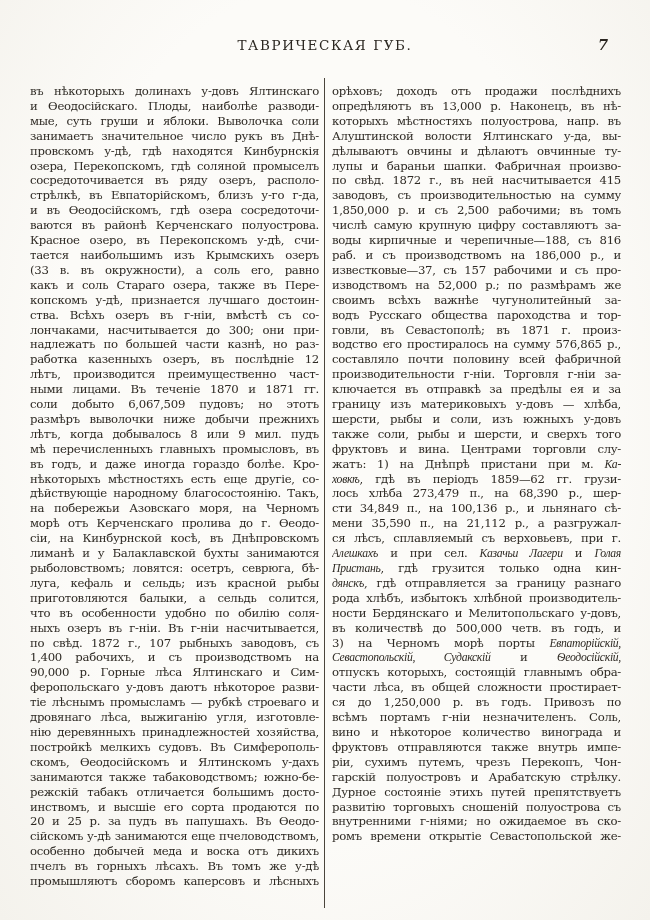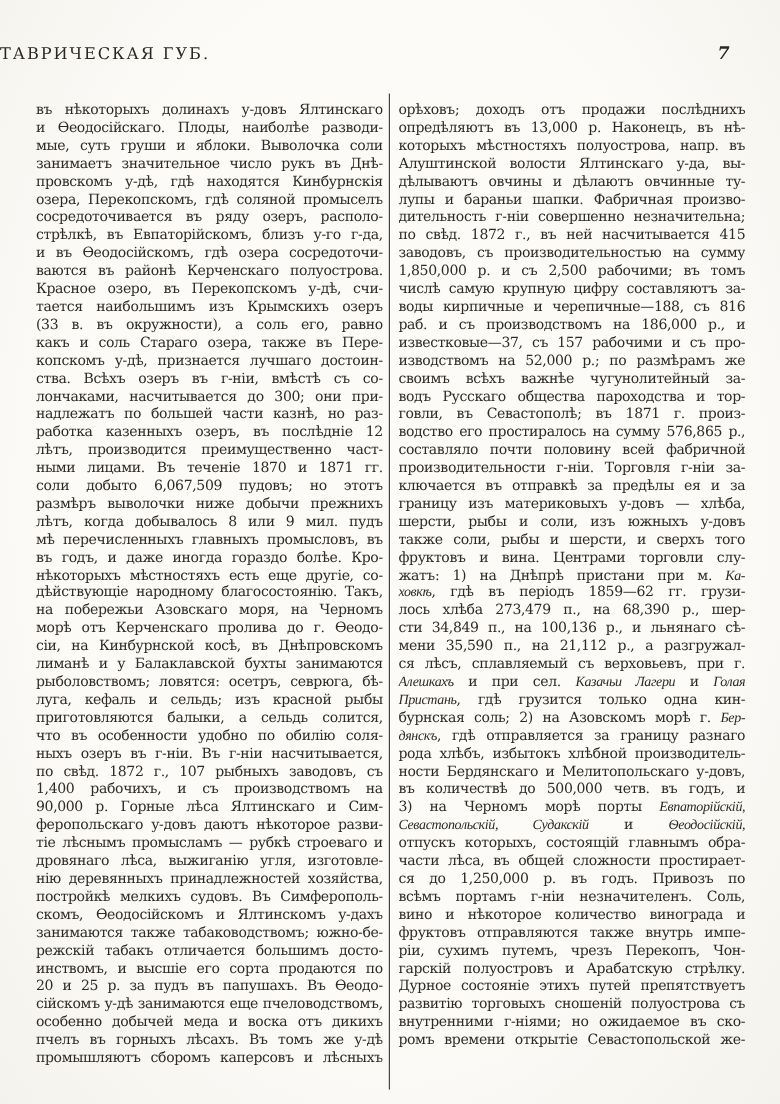--- a/index.html
+++ b/index.html
@@ -12,21 +12,21 @@
     position: relative;
     width: 650px; height: 920px;
     background: #fbfaf6;
     background-image: radial-gradient(ellipse at 50% 45%, #fcfbf8 60%, #f4f2ec 100%);
     color: #2e2a24;
     overflow: hidden;
   }
   .running-head {
     position: absolute;
     top: 37px; left: 0; width: 650px; height: 18px;
-    text-align: left;
+    text-align: center;
     font-size: 13.5px;
     letter-spacing: 1.6px;
     color: #2b2721;
   }
   .page-number {
     position: absolute;
     top: 36px; right: 42px;
     font-size: 14.5px;
     font-weight: bold;
     font-style: italic;
@@ -126,21 +126,20 @@
       <div class="line">промышляютъ сборомъ каперсовъ и лѣсныхъ</div>
     </div>
 
   <div id="col-right" class="text-column col-right">
       <div class="line">орѣховъ; доходъ отъ продажи послѣднихъ</div>
       <div class="line">опредѣляютъ въ 13,000 р. Наконецъ, въ нѣ-</div>
       <div class="line">которыхъ мѣстностяхъ полуострова, напр. въ</div>
       <div class="line">Алуштинской волости Ялтинскаго у-да, вы-</div>
       <div class="line">дѣлываютъ овчины и дѣлаютъ овчинные ту-</div>
       <div class="line">лупы и бараньи шапки. Фабричная произво-</div>
-      <div class="line">дительность г-ніи совершенно незначительна;</div>
       <div class="line">по свѣд. 1872 г., въ ней насчитывается 415</div>
       <div class="line">заводовъ, съ производительностью на сумму</div>
       <div class="line">1,850,000 р. и съ 2,500 рабочими; въ томъ</div>
       <div class="line">числѣ самую крупную цифру составляютъ за-</div>
       <div class="line">воды кирпичные и черепичные—188, съ 816</div>
       <div class="line">раб. и съ производствомъ на 186,000 р., и</div>
       <div class="line">известковые—37, съ 157 рабочими и съ про-</div>
       <div class="line">изводствомъ на 52,000 р.; по размѣрамъ же</div>
       <div class="line">своимъ всѣхъ важнѣе чугунолитейный за-</div>
       <div class="line">водъ Русскаго общества пароходства и тор-</div>
@@ -154,21 +153,20 @@
       <div class="line">также соли, рыбы и шерсти, и сверхъ того</div>
       <div class="line">фруктовъ и вина. Центрами торговли слу-</div>
       <div class="line">жатъ: 1) на Днѣпрѣ пристани при м. <i>Ка-</i></div>
       <div class="line"><i>ховкѣ</i>, гдѣ въ періодъ 1859—62 гг. грузи-</div>
       <div class="line">лось хлѣба 273,479 п., на 68,390 р., шер-</div>
       <div class="line">сти 34,849 п., на 100,136 р., и льнянаго сѣ-</div>
       <div class="line">мени 35,590 п., на 21,112 р., а разгружал-</div>
       <div class="line">ся лѣсъ, сплавляемый съ верховьевъ, при г.</div>
       <div class="line"><i>Алешкахъ</i> и при сел. <i>Казачьи Лагери</i> и <i>Голая</i></div>
       <div class="line"><i>Пристань</i>, гдѣ грузится только одна кин-</div>
-      <div class="line">бурнская соль; 2) на Азовскомъ морѣ г. <i>Бер-</i></div>
       <div class="line"><i>дянскъ</i>, гдѣ отправляется за границу разнаго</div>
       <div class="line">рода хлѣбъ, избытокъ хлѣбной производитель-</div>
       <div class="line">ности Бердянскаго и Мелитопольскаго у-довъ,</div>
       <div class="line">въ количествѣ до 500,000 четв. въ годъ, и</div>
       <div class="line">3) на Черномъ морѣ порты <i>Евпаторійскій,</i></div>
       <div class="line"><i>Севастопольскій, Судакскій</i> и <i>Ѳеодосійскій,</i></div>
       <div class="line">отпускъ которыхъ, состоящій главнымъ обра-</div>
       <div class="line">части лѣса, въ общей сложности простирает-</div>
       <div class="line">ся до 1,250,000 р. въ годъ. Привозъ по</div>
       <div class="line">всѣмъ портамъ г-ніи незначителенъ. Соль,</div>

